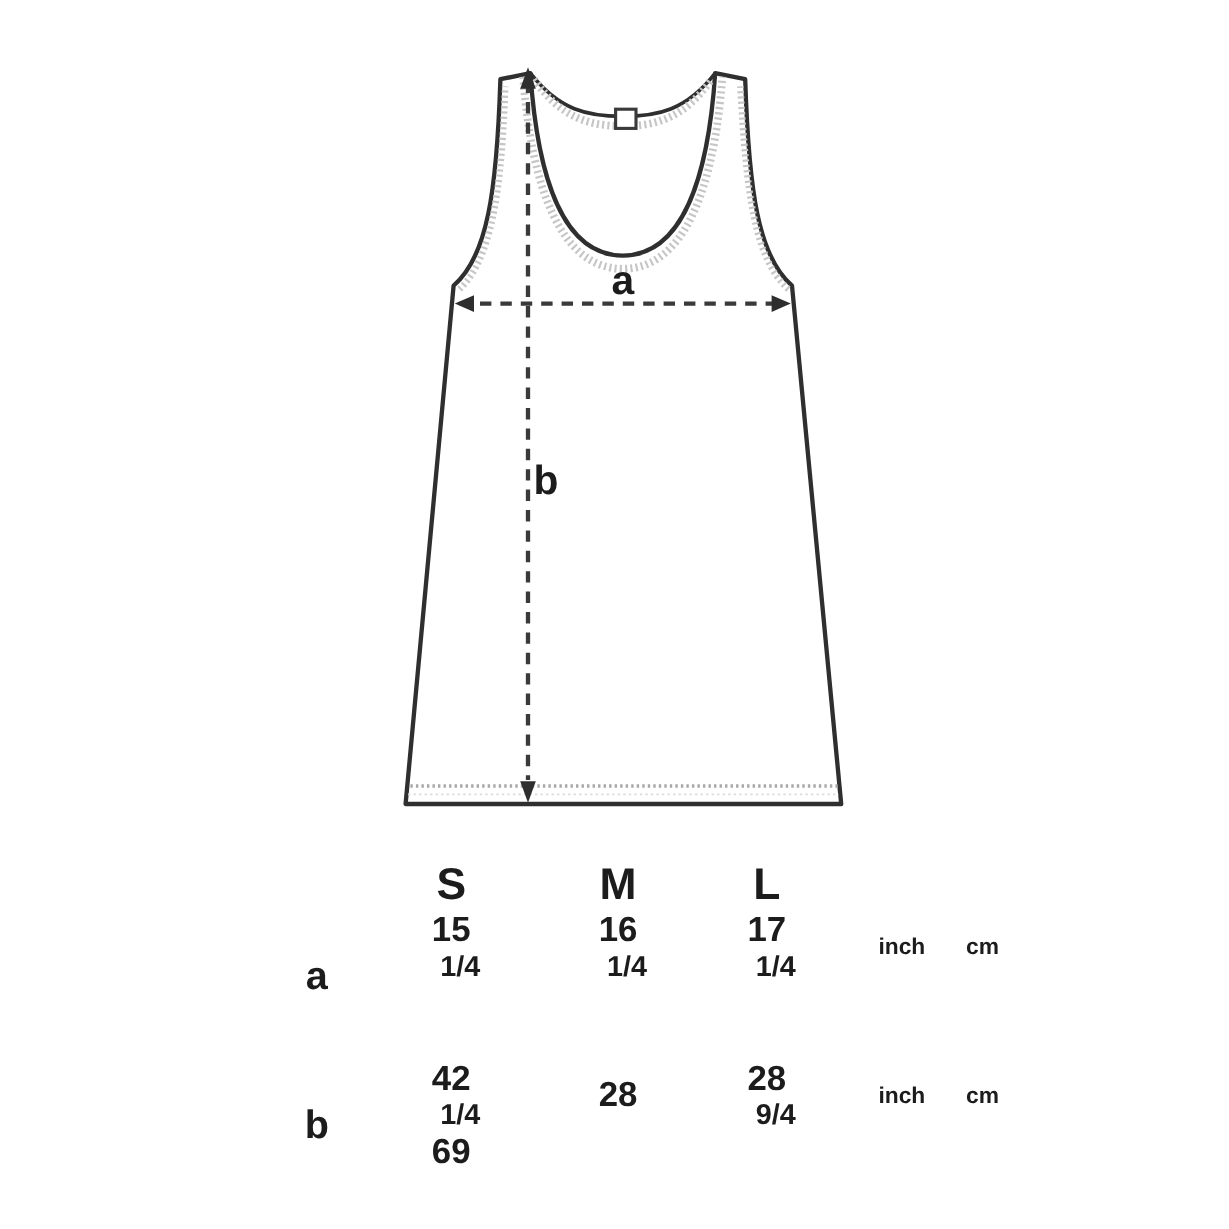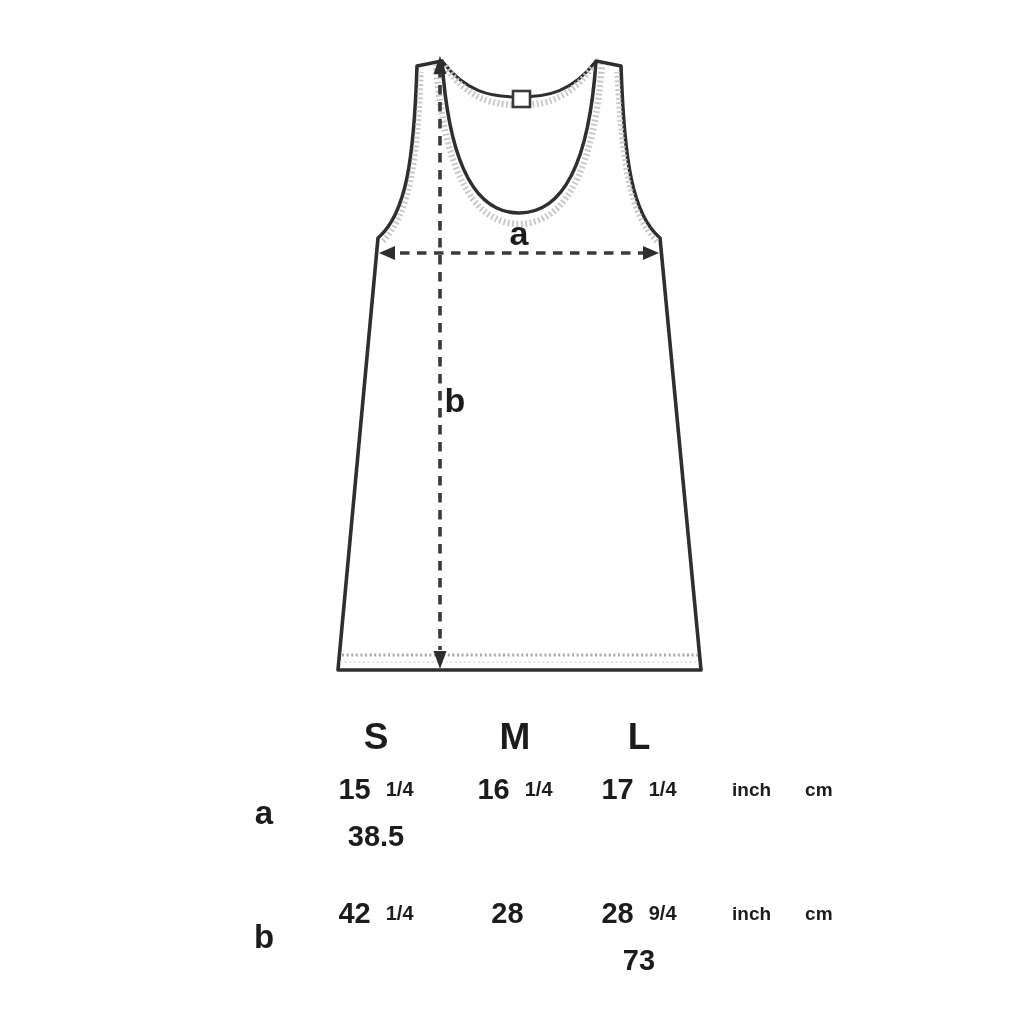--- a/index.html
+++ b/index.html
@@ -89,23 +89,24 @@
   .row-label {
     display: flex; align-items: center; justify-content: center;
     font-size: 33px;
   }
   .val-cell { display: flex; flex-direction: column; }
   .val-cell .line {
     height: 47px;
     display: flex; align-items: center; justify-content: center;
     font-size: 29px;
     white-space: nowrap;
+    flex-direction: column;
   }
   .val-cell .frac {
-    font-size: 20px;
+    font-size: 24px;
     margin-left: 15px;
   }
   .unit-cell { display: flex; flex-direction: row; }
   .unit-cell .line {
     height: 47px;
     display: flex; align-items: center; justify-content: flex-start;
     padding-left: 34px;
     font-size: 19px;
   }
 </style>
@@ -166,21 +167,20 @@
     <div class="hdr">M</div>
     <div class="hdr">L</div>
     <div></div>
 
     <div class="row-label">a</div>
     <div class="val-cell">
       <div class="line">
           <span>15</span>
           <span class="frac">1/4</span>
         </div>
-      <div class="line">38.5</div>
     </div>
     <div class="val-cell">
       <div class="line">
           <span>16</span>
           <span class="frac">1/4</span>
         </div>
     </div>
     <div class="val-cell">
       <div class="line">
           <span>17</span>
@@ -193,33 +193,33 @@
     </div>
 
     <div class="spacer-row"></div>
 
     <div class="row-label">b</div>
     <div class="val-cell">
       <div class="line">
           <span>42</span>
           <span class="frac">1/4</span>
         </div>
+      <div class="line">69</div>
     </div>
     <div class="val-cell">
       <div class="line">
           <span>28</span>
           <span class="frac"></span>
         </div>
     </div>
     <div class="val-cell">
       <div class="line">
           <span>28</span>
           <span class="frac">9/4</span>
         </div>
-      <div class="line">73</div>
     </div>
     <div class="unit-cell">
       <div class="line">inch</div>
       <div class="line">cm</div>
     </div>
   </div>
 
 </div>
 
 </body></html>

